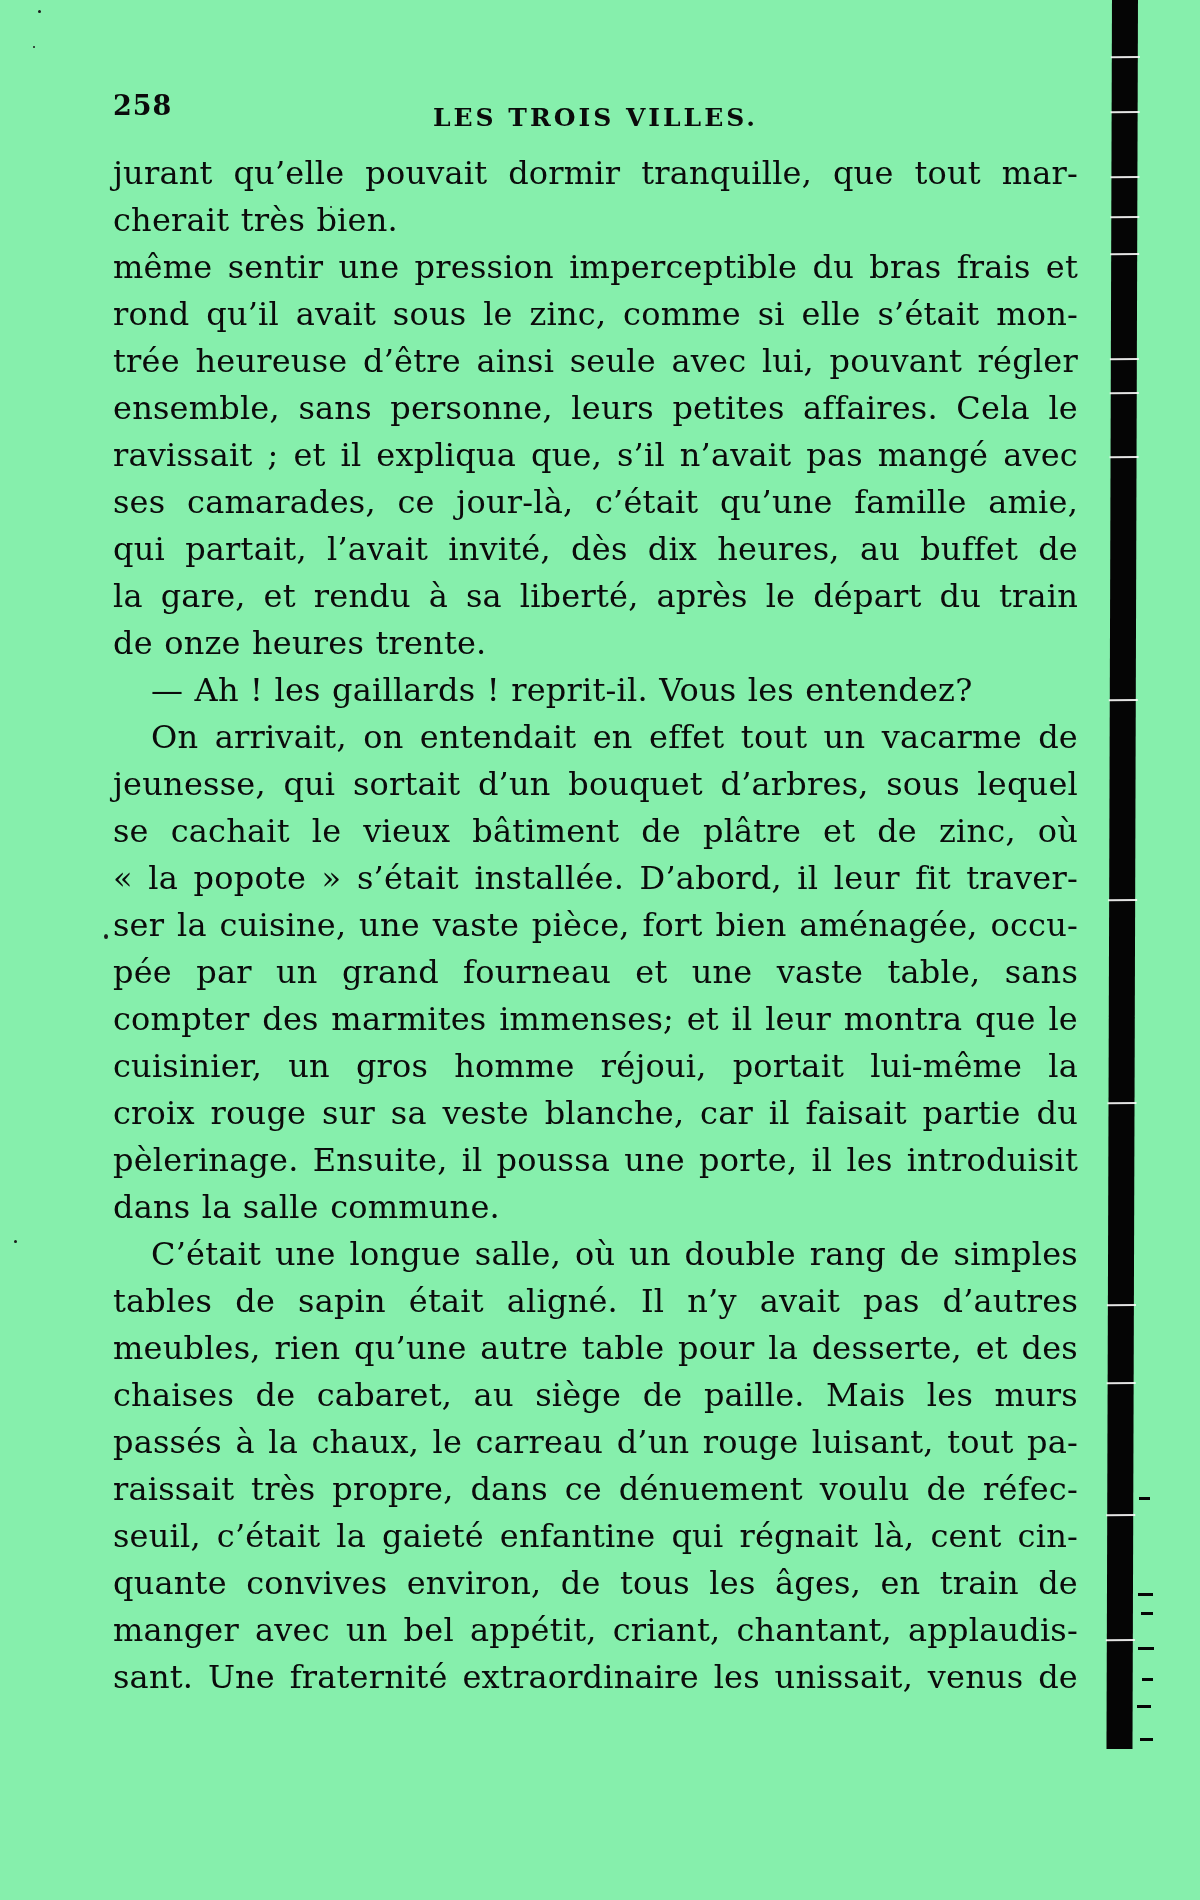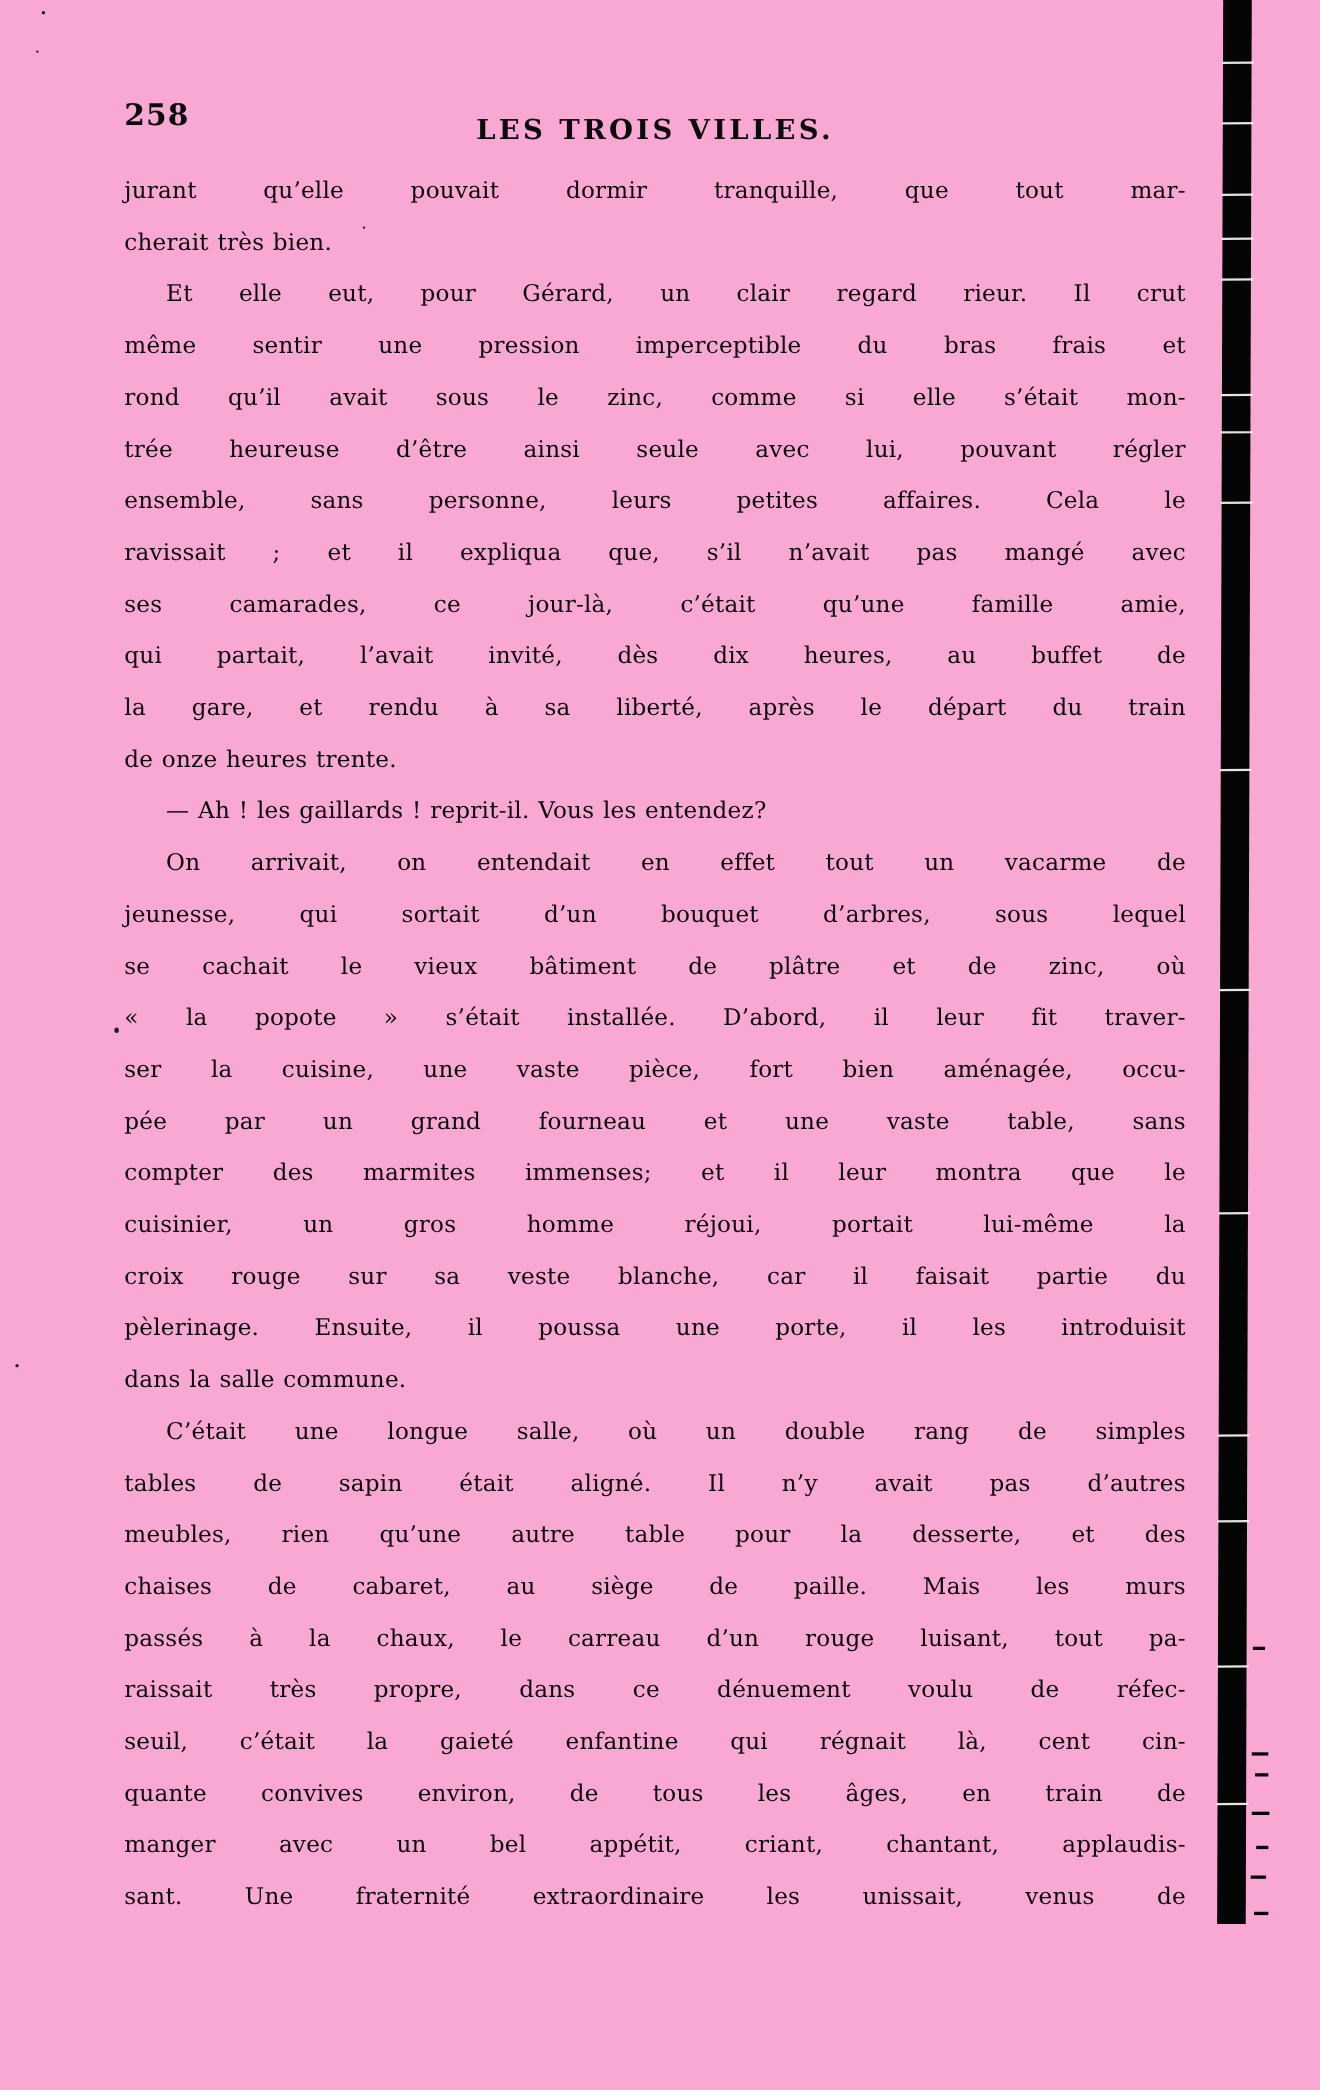--- a/index.html
+++ b/index.html
@@ -1,20 +1,20 @@
 <!DOCTYPE html>
 <html><head>
 <meta charset="utf-8">
 <style>
   html,body{margin:0;padding:0;}
   body{background:#777;}
   .page{
     position:relative;
     width:1200px;height:1900px;
-    background:#f9a8d4;
+    background:#86efac;
     overflow:hidden;
     font-family:"DejaVu Serif", serif;
     color:#0b0b0b;
   }
   .header-row{
     position:absolute;
     left:113px;
     top:90px;
     width:965px;
     height:36px;
@@ -36,21 +36,21 @@
   }
   .text-block{
     position:absolute;
     left:113px;
     top:150px;
     width:965px;
   }
   .line{
     height:47px;
     line-height:47px;
-    font-size:21px;
+    font-size:32px;
     white-space:normal;
     text-align:justify;
     text-align-last:justify;
     letter-spacing:0.2px;
     word-spacing:1px;
   }
   .line.indent{ text-indent:38px; }
   .line.nojust{ text-align:center; text-align-last:left; }
   
   .gutter-bar{
@@ -84,21 +84,20 @@
 <div class="page">
 
   <div class="header-row">
     <span class="page-number">258</span>
     <span class="running-title">LES TROIS VILLES.</span>
   </div>
 
   <div class="text-block">
       <div class="line">jurant qu’elle pouvait dormir tranquille, que tout mar-</div>
       <div class="line nojust">cherait très bien.</div>
-      <div class="line indent">Et elle eut, pour Gérard, un clair regard rieur. Il crut</div>
       <div class="line">même sentir une pression imperceptible du  bras frais et</div>
       <div class="line">rond qu’il avait sous le zinc, comme si elle s’était mon-</div>
       <div class="line">trée heureuse d’être ainsi seule avec lui, pouvant régler</div>
       <div class="line">ensemble, sans personne, leurs petites affaires. Cela le</div>
       <div class="line">ravissait ; et il expliqua que, s’il n’avait pas mangé avec</div>
       <div class="line">ses camarades, ce jour-là, c’était qu’une famille amie,</div>
       <div class="line">qui partait, l’avait invité, dès dix heures, au buffet de</div>
       <div class="line">la gare, et rendu  à sa liberté, après le départ du train</div>
       <div class="line nojust">de onze heures trente.</div>
       <div class="line indent nojust">— Ah ! les gaillards ! reprit-il. Vous les entendez?</div>

